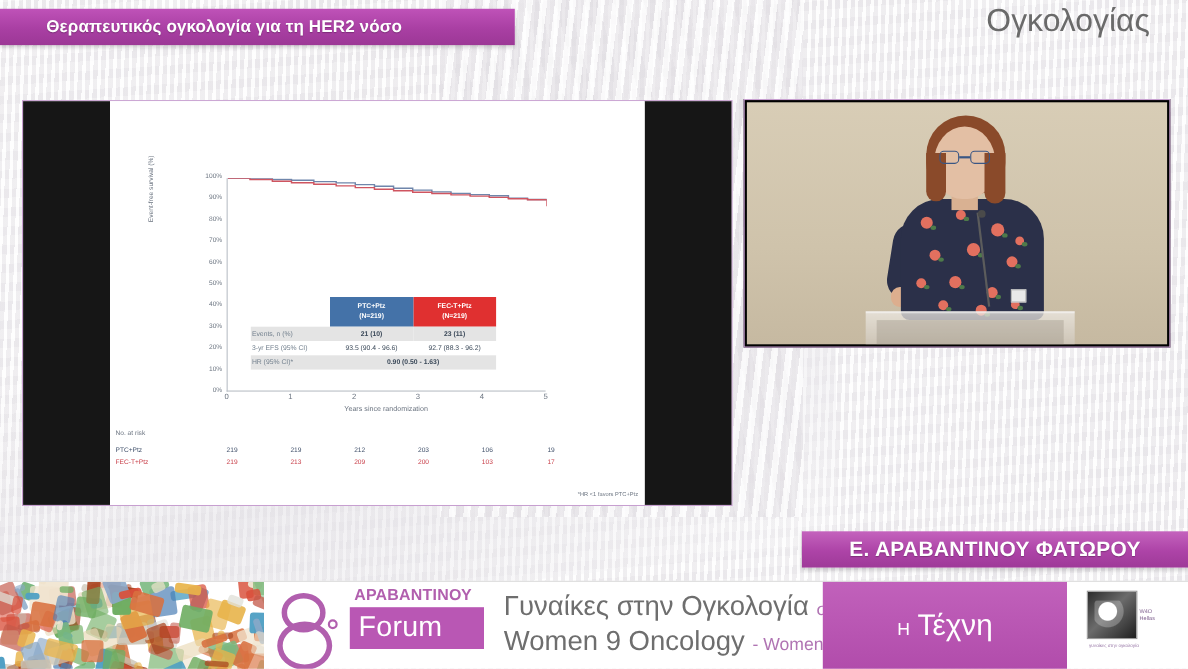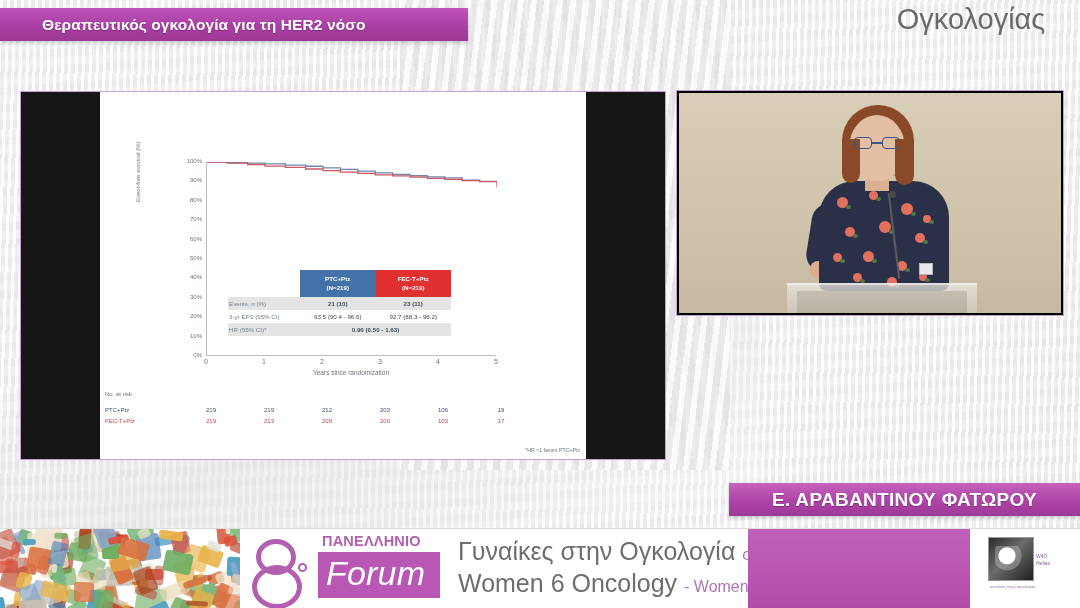--- a/index.html
+++ b/index.html
@@ -152,22 +152,22 @@
 
   #eight{ position:absolute; left:252px; top:8px; width:70px; height:66px; }
   #eight .o{ position:absolute; border:5px solid #b15fae; border-radius:50%; }
   #eight .o1{ left:4px; top:2px; width:40px; height:36px; }
   #eight .o2{ left:0px; top:28px; width:50px; height:44px; }
   #eight .deg{ position:absolute; left:46px; top:26px; width:9px; height:9px;
                border:2px solid #b15fae; border-radius:50%; }
 
   #panellinio{ position:absolute; left:318px; top:4px; width:122px; }
   #panellinio .p1{ color:#b15fae; font-weight:bold; font-size:14.5px; letter-spacing:.2px; padding-left:4px; }
-  #panellinio .p2{ margin-top:3px; background:#b957b4; color:#fff; font-size:34px;
-                   padding:2px 8px 5px; letter-spacing:.2px;font-style:italic; }
+  #panellinio .p2{ margin-top:3px; background:#b957b4; color:#fff; font-size:26px;
+                   padding:2px 8px 5px; letter-spacing:.2px; }
 
   #w4o{ position:absolute; left:458px; top:8px; }
   #w4o .r1{ font-size:25px; color:#6e6e6e; white-space:nowrap; }
   #w4o .r1 .sub{ font-size:16px; color:#b074b3; }
   #w4o .r2{ font-size:25px; color:#6e6e6e; margin-top:3px; white-space:nowrap; }
   #w4o .r2 .sub{ font-size:16px; color:#b074b3; }
 
   #bot-logo{ position:absolute; left:748px; top:0; width:222px; height:80px;
              background:linear-gradient(180deg,#c161bb 0%, #b14cab 100%);
              display:flex; align-items:center; justify-content:center; }
@@ -502,37 +502,40 @@
       <div class="ablob" style="left: 94.2808px; top: 61.1597px; width: 19.1913px; height: 24.5259px; background: rgb(111, 174, 99); opacity: 0.76; transform: rotate(7deg);"></div>
     </div>
 
   <div id="eight">
     <div class="o o1"></div>
     <div class="o o2"></div>
     <div class="deg"></div>
   </div>
 
   <div id="panellinio">
-    <div class="p1">ΠΑΝΕΛΛΗΝΙΟ</div>
+    <div class="p1">ΑΡΑΒΑΝΤΙΝΟΥ</div>
     <div class="p2">Forum</div>
   </div>
 
   <div id="w4o">
     <div class="r1">
       <span>Γυναίκες στην Ογκολογία</span>
       <span class="sub">στην Ελλάδα</span>
     </div>
     <div class="r2">
-      <span>Women 6 Oncology</span>
+      <span>Women 9 Oncology</span>
       <span class="sub">- Women</span>
     </div>
   </div>
 
   <div id="bot-logo">
     <div class="inner">
+      <div class="b1">
+        <span class="eta">Η</span> <span>Τέχνη</span>
+      </div>
     </div>
   </div>
 
   <div id="w4o-mark">
     <div class="pic"></div>
     <div class="t1">W4O
 Hellas</div>
     <div class="t2">γυναίκες
 στην
 ογκολογία</div>

